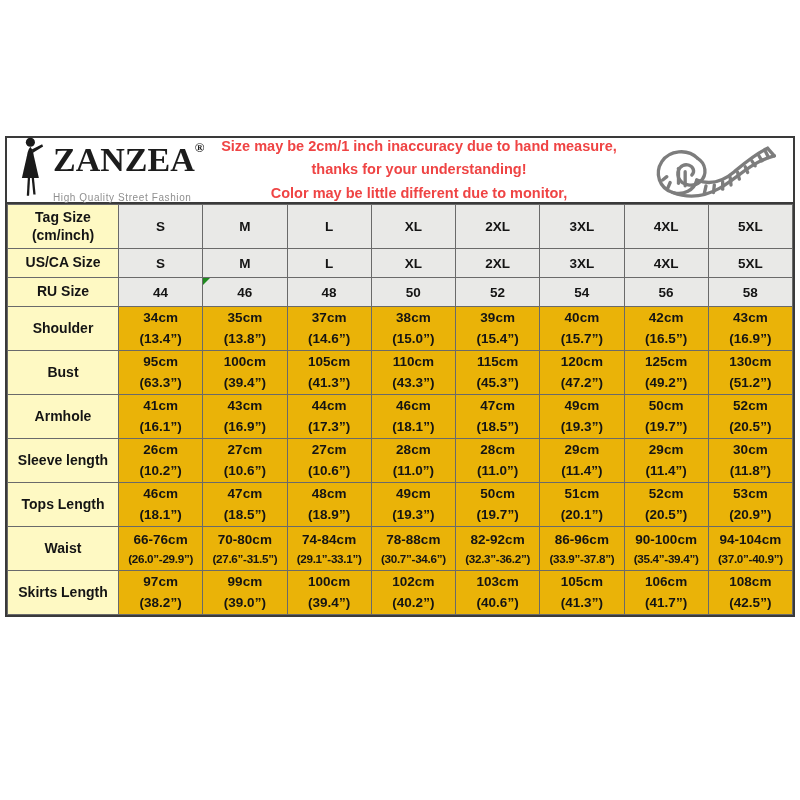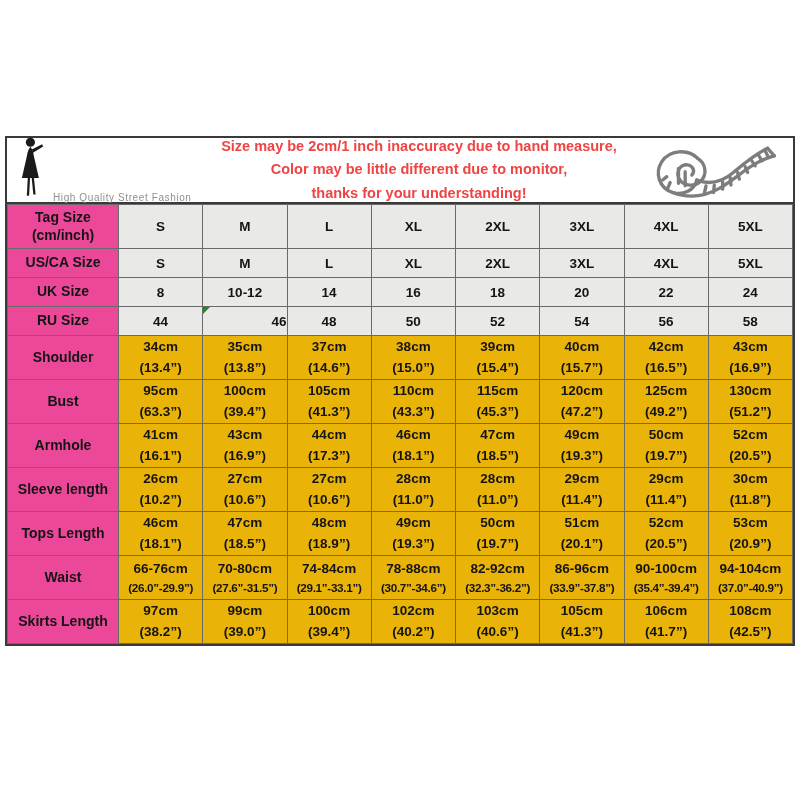--- a/index.html
+++ b/index.html
@@ -11,29 +11,29 @@
   .logo-figure{flex:0 0 auto;margin-right:2px;}
   .logo-text{line-height:1;}
   .brand-line{font-family:"Liberation Serif",serif;font-weight:bold;font-size:34px;letter-spacing:0px;color:#1c1c1c;white-space:nowrap;}
   .reg-mark{font-size:13px;vertical-align:top;position:relative;top:-2px;}
   .tagline{font-size:10px;color:#8f8f8f;letter-spacing:0.6px;margin-top:16px;white-space:nowrap;}
   .notice{flex:1;text-align:center;font-weight:bold;font-size:14.5px;line-height:1.62;color:#ef4444;}
   .tape-wrap{flex:0 0 auto;width:152px;display:flex;justify-content:center;align-items:center;padding-right:6px;}
   
   table{border-collapse:collapse;width:100%;table-layout:fixed;}
   td{border:1px solid #6a6a6a;text-align:center;vertical-align:middle;font-weight:bold;padding:0;}
-  .label-cell{width:110px;background:#ec4899;font-size:14px;line-height:1.25;}
+  .label-cell{width:110px;background:#fef9c3;font-size:14px;line-height:1.25;}
   td.shaded{background:#e9e9e7;font-size:13.5px;}
   td.measure{background:#eab308;font-size:13.5px;}
   .cell-line{line-height:1.5;white-space:nowrap;}
   .cell-line.tight{font-size:11.7px;letter-spacing:-0.3px;}
   .row-tag{height:44px;}
   .row-size{height:29px;padding-left:34px;}
   .row-measure{height:44px;padding-left:40px;}
-  td.has-marker{position:relative;text-align:right;}
+  td.has-marker{position:relative;}
   .comment-marker{position:absolute;top:0;left:0;width:0;height:0;border-top:7px solid #1f8a1f;border-right:7px solid transparent;}
 </style>
 </head>
 <body>
 
 <div class="sheet">
 
   <div class="header-box">
 
     <div class="logo">
@@ -43,28 +43,29 @@
             <circle cx="16" cy="8" r="7"></circle>
             <path d="M16 15 C 12 20, 11 26, 10.5 31 L 21.5 31 C 21 26 20 20 16 15 Z"></path>
             <path d="M18 19 L 34 11 L 35.5 14.5 L 20 24 Z"></path>
             <path d="M10.5 30 L 3 63 L 29 63 L 21.5 30 Z"></path>
             <path d="M12 63 L 10.5 90 L 14 90 L 15.5 63 Z"></path>
             <path d="M18 63 L 20.5 88 L 24 88 L 21.5 63 Z"></path>
           </g>
         </svg>
       </span>
       <span class="logo-text">
+        <div class="brand-line"><span>ZANZEA</span><span class="reg-mark">®</span></div>
         <div class="tagline">High Quality Street Fashion</div>
       </span>
     </div>
 
     <div class="notice">
       <div>Size may be 2cm/1 inch inaccuracy due to hand measure,</div>
+      <div>thanks for your understanding!</div>
       <div>Color may be little different due to monitor,</div>
-      <div>thanks for your understanding!</div>
     </div>
 
     <div class="tape-wrap">
       <svg width="142" height="60" viewBox="0 0 160 72">
         <g fill="none" stroke="#7d7d7d" stroke-width="4" stroke-linecap="round" stroke-linejoin="round">
           <path d="M64 22 C 52 10, 30 12, 21 26 C 12 40, 18 58, 34 63 C 47 67, 60 60, 63 48"></path>
           <path d="M64 22 C 74 28, 76 42, 67 50 C 59 57, 45 55, 41 45 C 38 36, 45 28, 53 30 C 59 32, 61 38, 57 42"></path>
           <path d="M41 34 L 41 52"></path>
           <path d="M49 38 L 49 55"></path>
           <path d="M34 63 C 52 70, 72 68, 90 58 C 106 49, 124 32, 140 25 C 146 22, 152 20, 156 19"></path>
@@ -111,33 +112,20 @@
           <td class="shaded">M</td>
           <td class="shaded">L</td>
           <td class="shaded">XL</td>
           <td class="shaded">2XL</td>
           <td class="shaded">3XL</td>
           <td class="shaded">4XL</td>
           <td class="shaded">5XL</td>
         </tr>
         <tr class="row-size">
           <td class="label-cell">
-            <div>UK Size</div>
-          </td>
-          <td class="shaded">8</td>
-          <td class="shaded">10-12</td>
-          <td class="shaded">14</td>
-          <td class="shaded">16</td>
-          <td class="shaded">18</td>
-          <td class="shaded">20</td>
-          <td class="shaded">22</td>
-          <td class="shaded">24</td>
-        </tr>
-        <tr class="row-size">
-          <td class="label-cell">
             <div>RU Size</div>
           </td>
           <td class="shaded">44</td>
           <td class="shaded has-marker">46<span class="comment-marker"></span></td>
           <td class="shaded">48</td>
           <td class="shaded">50</td>
           <td class="shaded">52</td>
           <td class="shaded">54</td>
           <td class="shaded">56</td>
           <td class="shaded">58</td>

